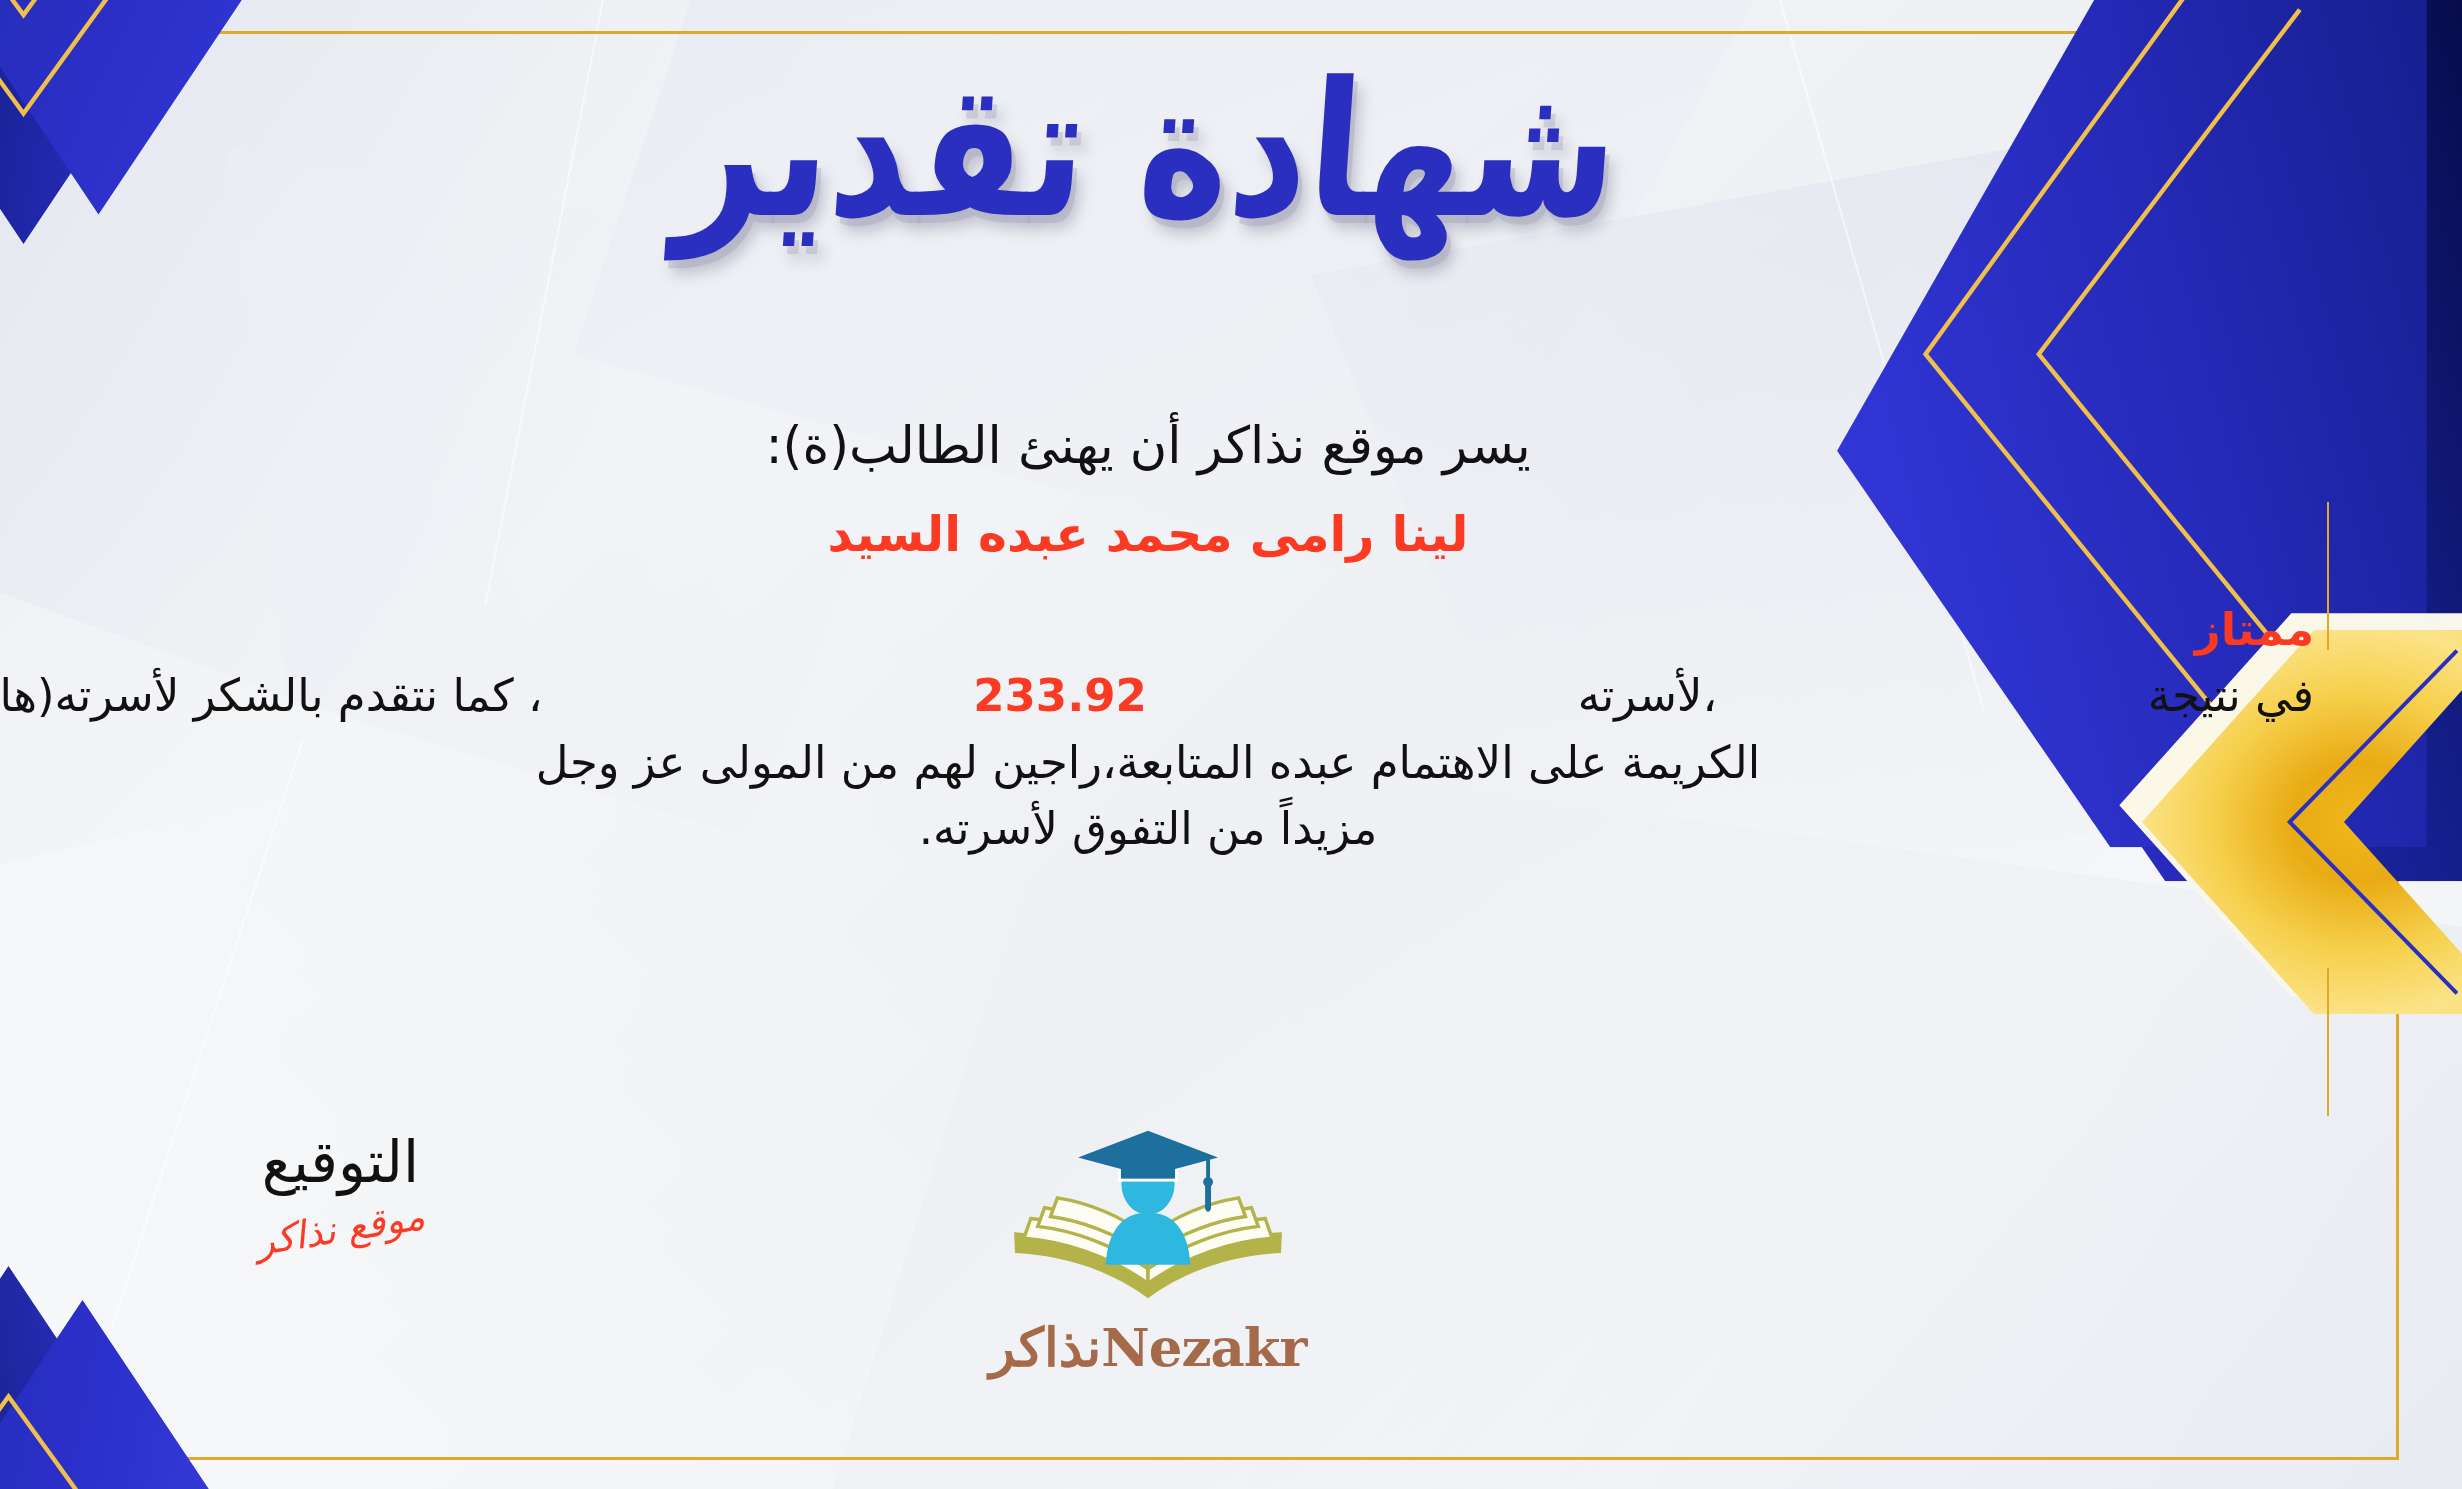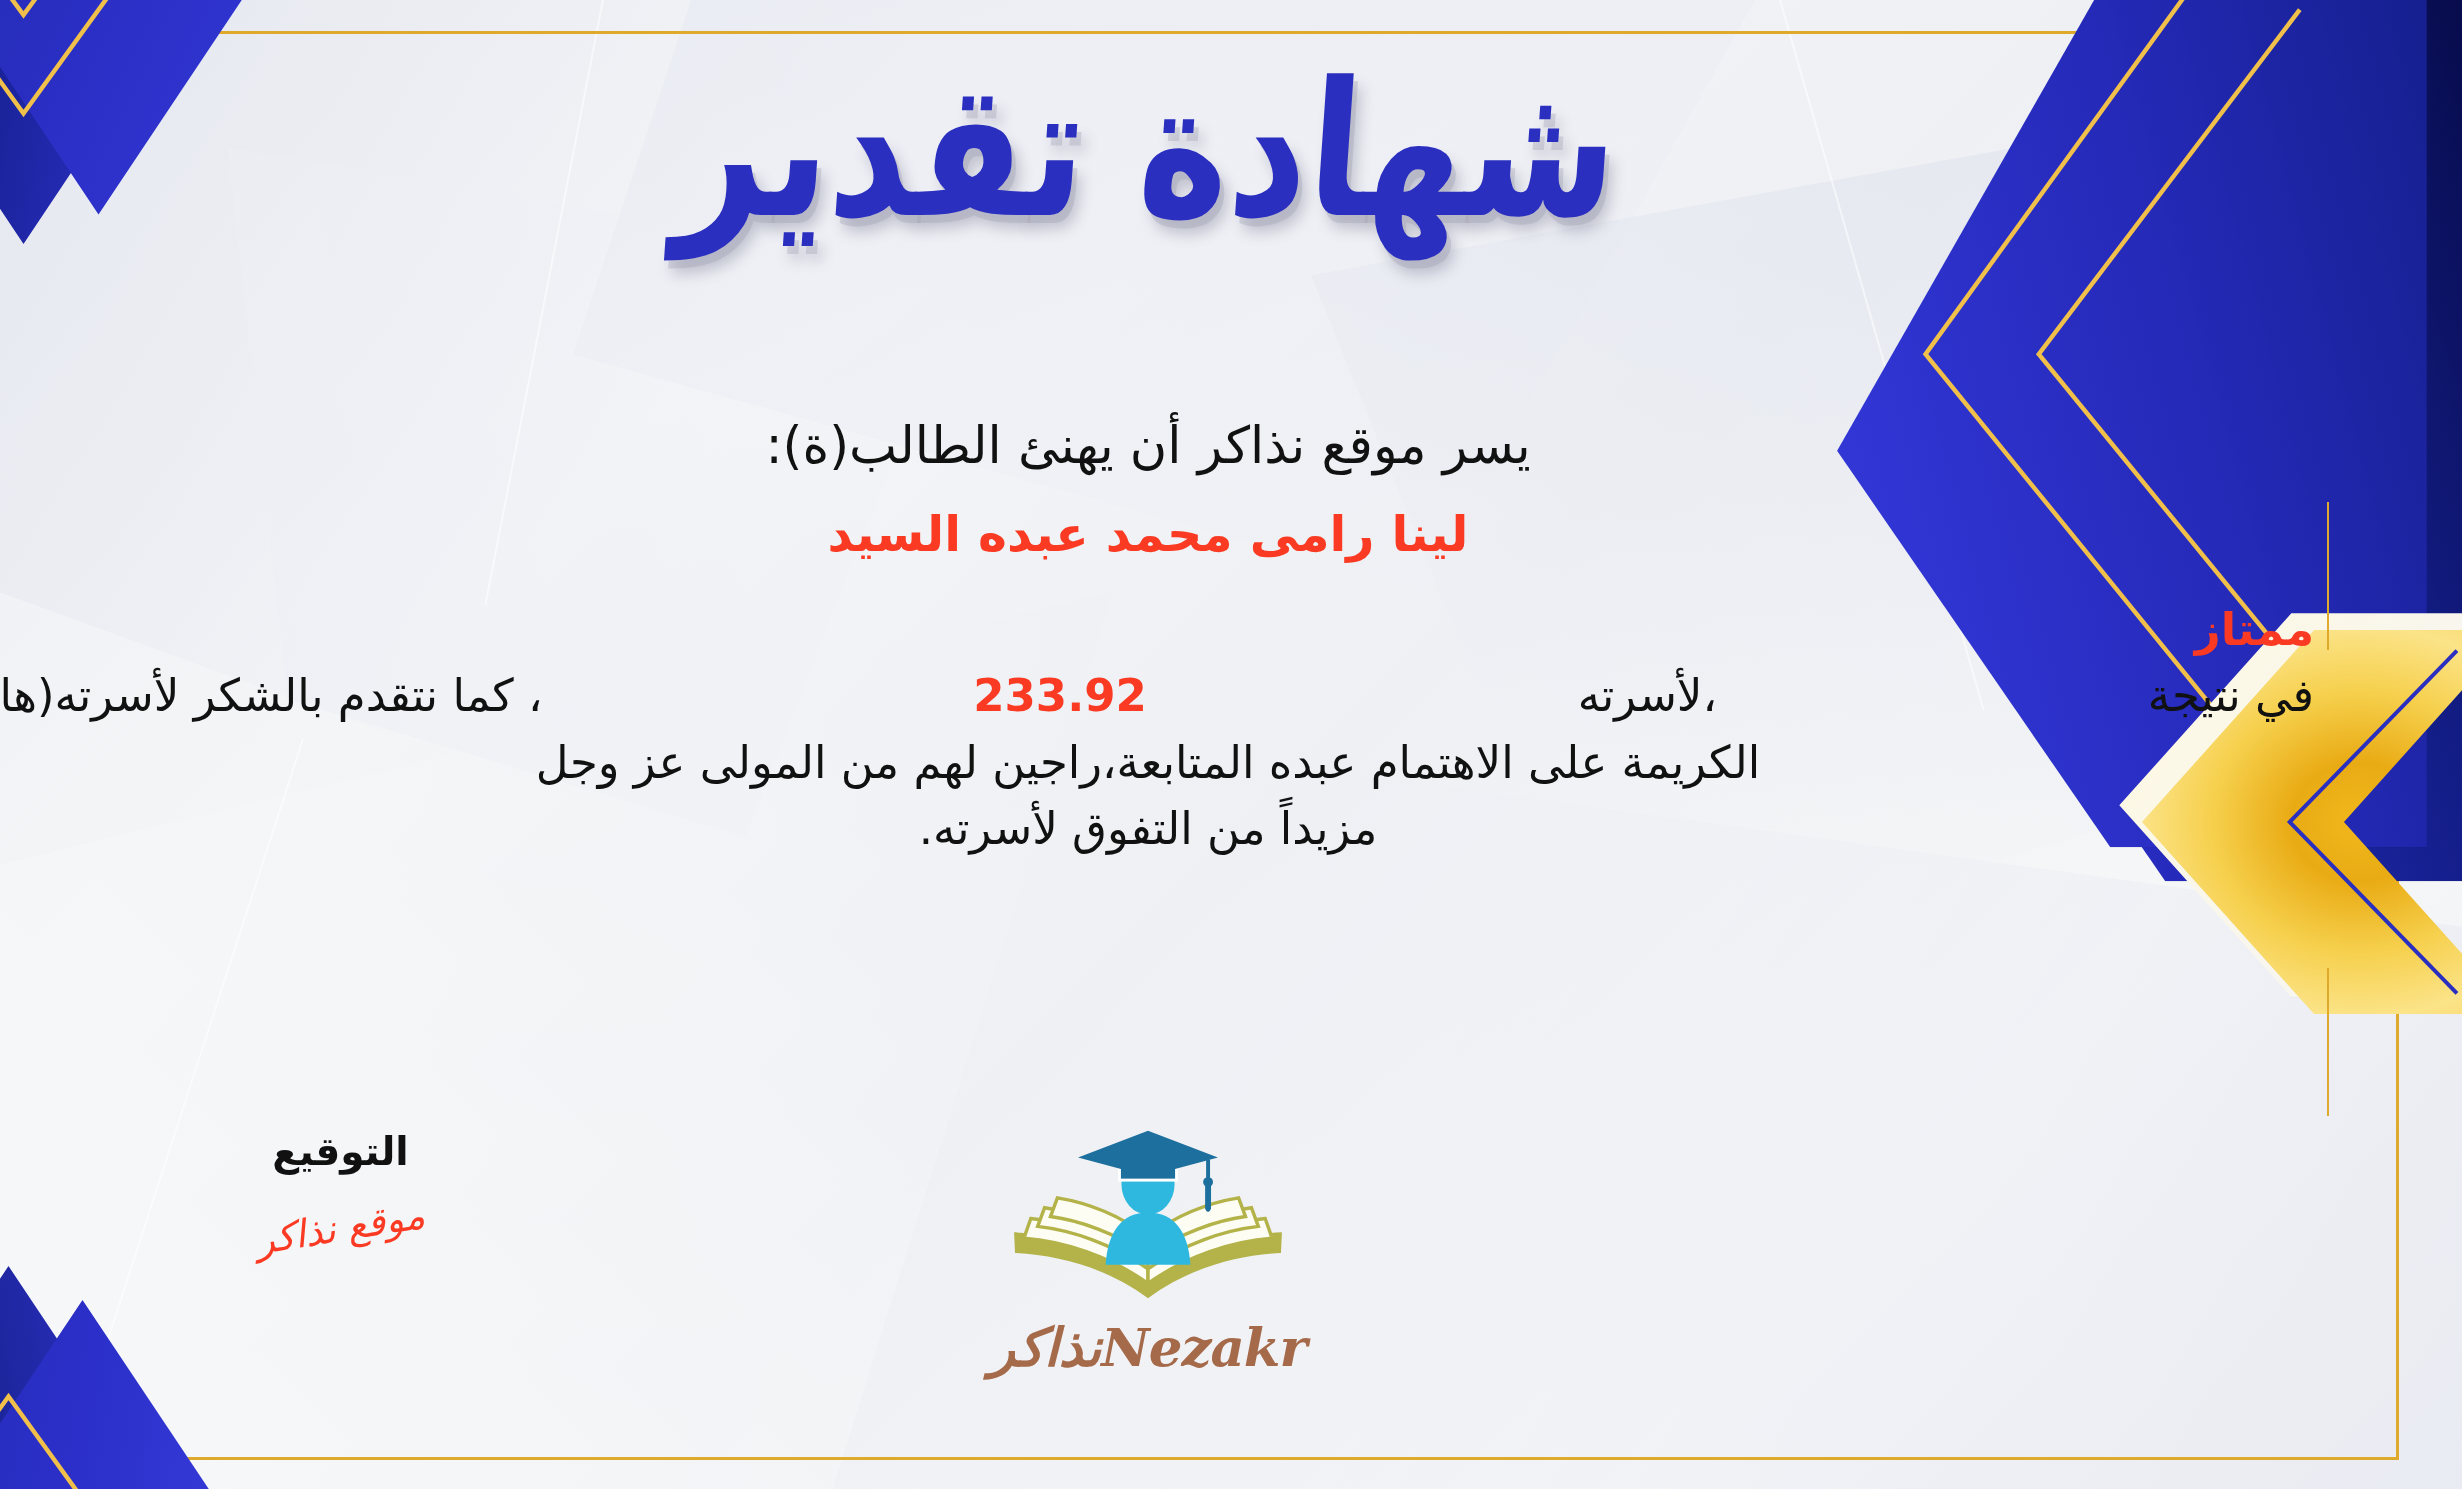--- a/index.html
+++ b/index.html
@@ -185,36 +185,36 @@
   .footer{
     position:absolute;
     left:98px;right:98px;bottom:74px;
     height:295px;
   }
   .sig-block{
     position:absolute;right:auto;left:256px;top:9.8px;
     width:305px;text-align:center;direction:rtl;
   }
   .sig-label{
-    font-size:39px;color:#111;font-weight:700;line-height:1.1;
-    margin-bottom:34px;
+    font-size:58px;color:#111;font-weight:400;line-height:1.1;
+    margin-bottom:14px;
   }
   .sig-mark{
     font-size:38px;color:#fa3a23;
     font-family:"DejaVu Serif","Liberation Serif",serif;
     font-style:italic;
     transform:rotate(-9deg);
     display:inline-block;
     line-height:1.1;
   }
 
   
   .logo{
     position:absolute;left:50%;transform:translateX(-50%);
-    top:0;width:325px;text-align:center;font-style:italic;
+    top:0;width:325px;text-align:center;
   }
   .logo-art{position:relative;width:325px;height:197px;margin:0 auto;}
   .logo-word{
     margin-top:3px;
     font-size:53px;font-weight:bold;color:#a56a4a;
     letter-spacing:-1px;line-height:1;
     font-family:"DejaVu Serif","Liberation Serif",serif;
     white-space:nowrap;
   }
 </style>

